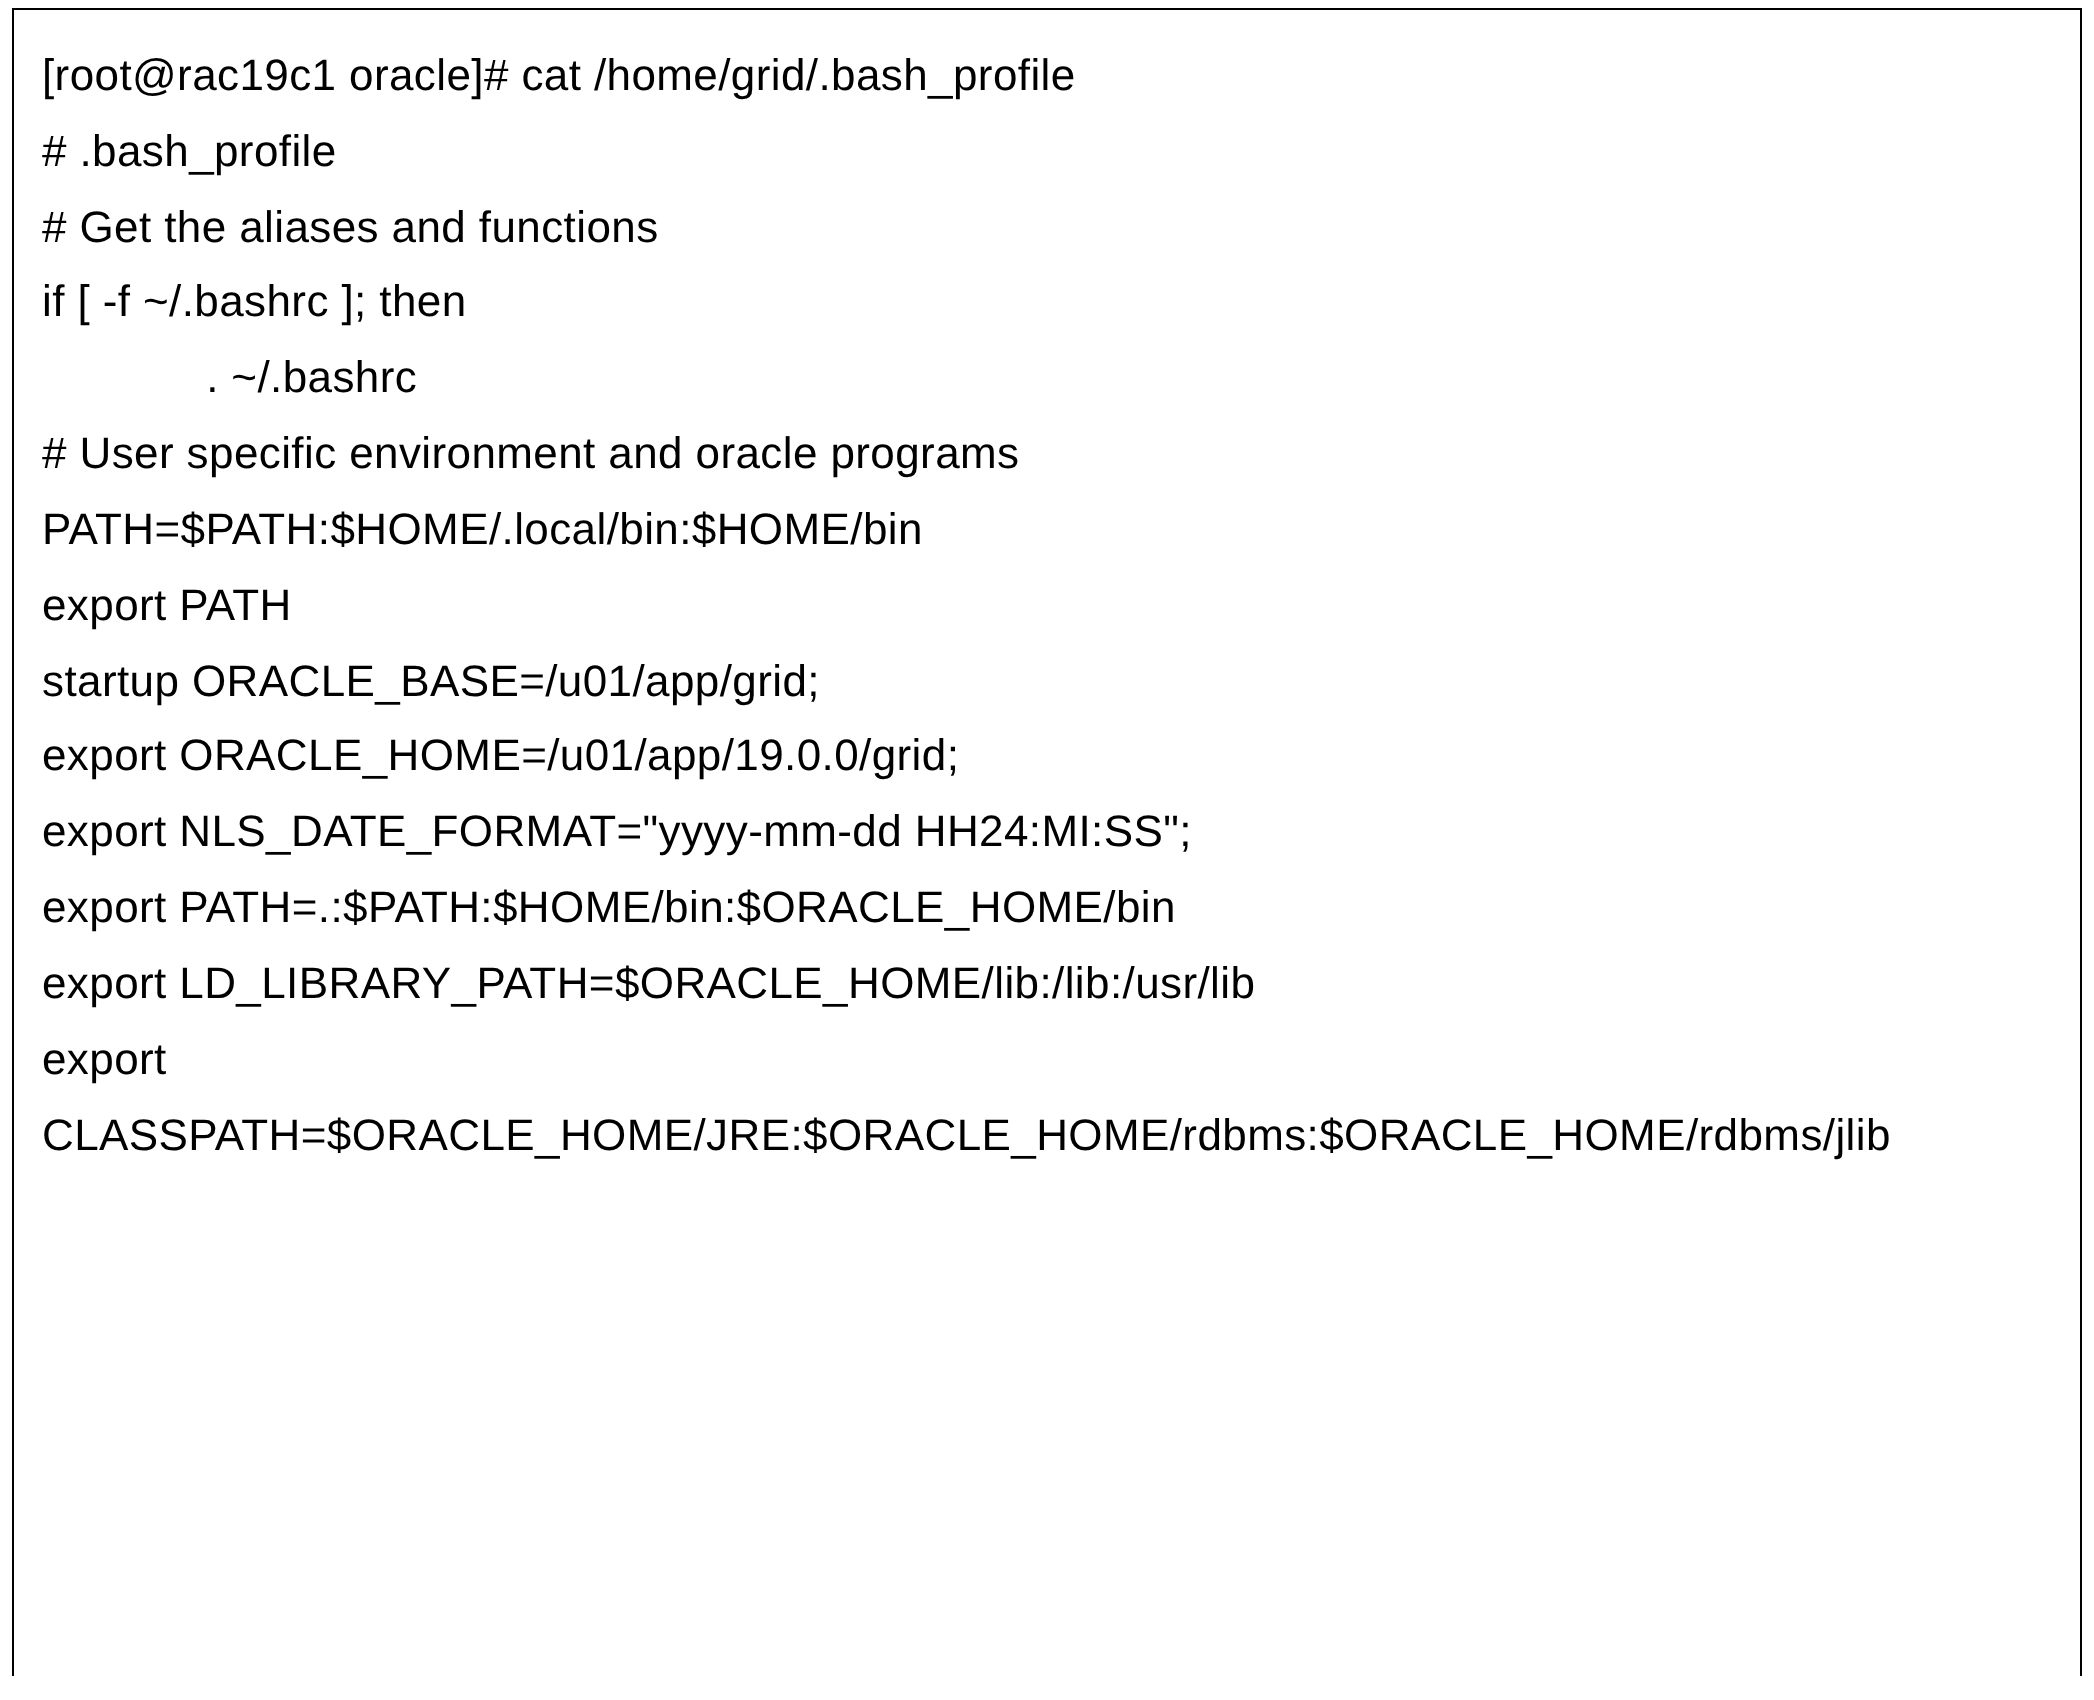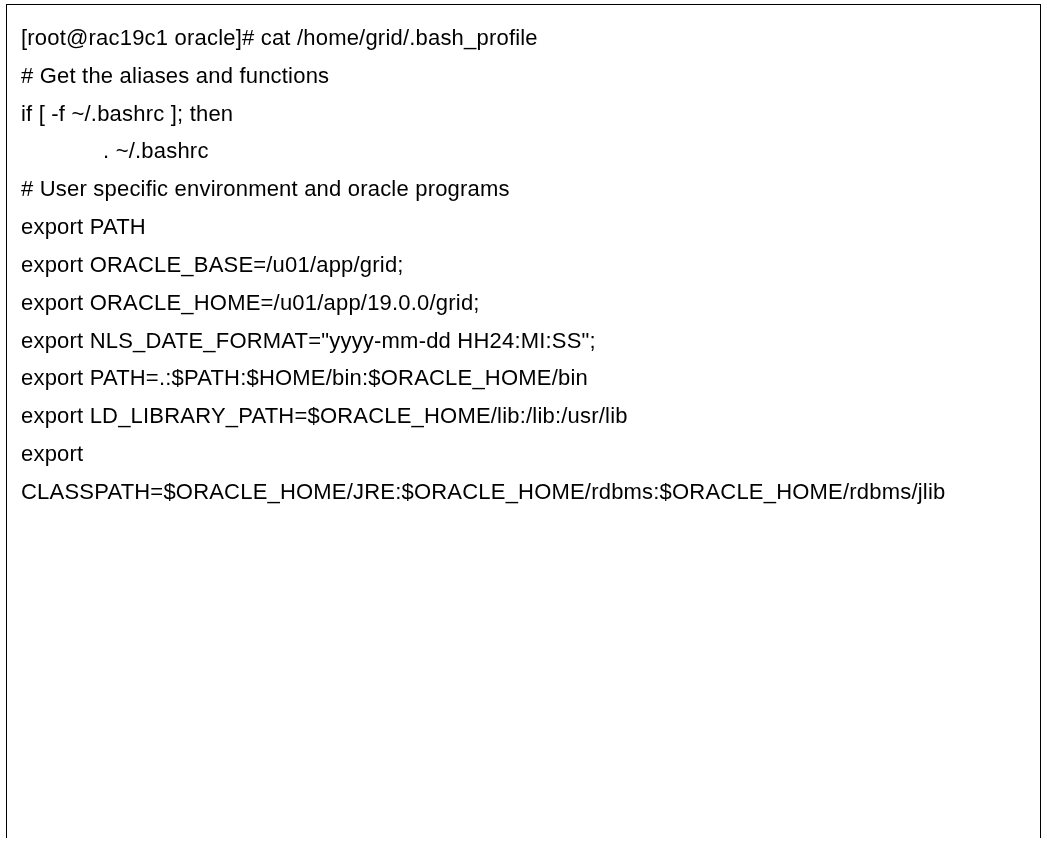--- a/index.html
+++ b/index.html
@@ -30,29 +30,31 @@
       line-height: 1.72;
       font-weight: 400;
       letter-spacing: 0.2px;
     }
   </style>
 </head>
 <body>
 
 <div class="terminal-box">
   <div class="line">[root@rac19c1 oracle]# cat /home/grid/.bash_profile</div>
+  <div class="line"># .bash_profile</div>
   <div class="line"></div>
   <div class="line"># Get the aliases and functions</div>
   <div class="line">if [ -f ~/.bashrc ]; then</div>
   <div class="line">             . ~/.bashrc</div>
   <div class="line"></div>
   <div class="line"># User specific environment and oracle programs</div>
   <div class="line"></div>
+  <div class="line">PATH=$PATH:$HOME/.local/bin:$HOME/bin</div>
   <div class="line"></div>
   <div class="line">export PATH</div>
-  <div class="line">export ORACLE_BASE=/u01/app/grid;</div>
+  <div class="line">startup ORACLE_BASE=/u01/app/grid;</div>
   <div class="line">export ORACLE_HOME=/u01/app/19.0.0/grid;</div>
   <div class="line">export NLS_DATE_FORMAT="yyyy-mm-dd HH24:MI:SS";</div>
   <div class="line">export PATH=.:$PATH:$HOME/bin:$ORACLE_HOME/bin</div>
   <div class="line">export LD_LIBRARY_PATH=$ORACLE_HOME/lib:/lib:/usr/lib</div>
   <div class="line">export</div>
   <div class="line">CLASSPATH=$ORACLE_HOME/JRE:$ORACLE_HOME/rdbms:$ORACLE_HOME/rdbms/jlib</div>
 </div>
 
 </body></html>

